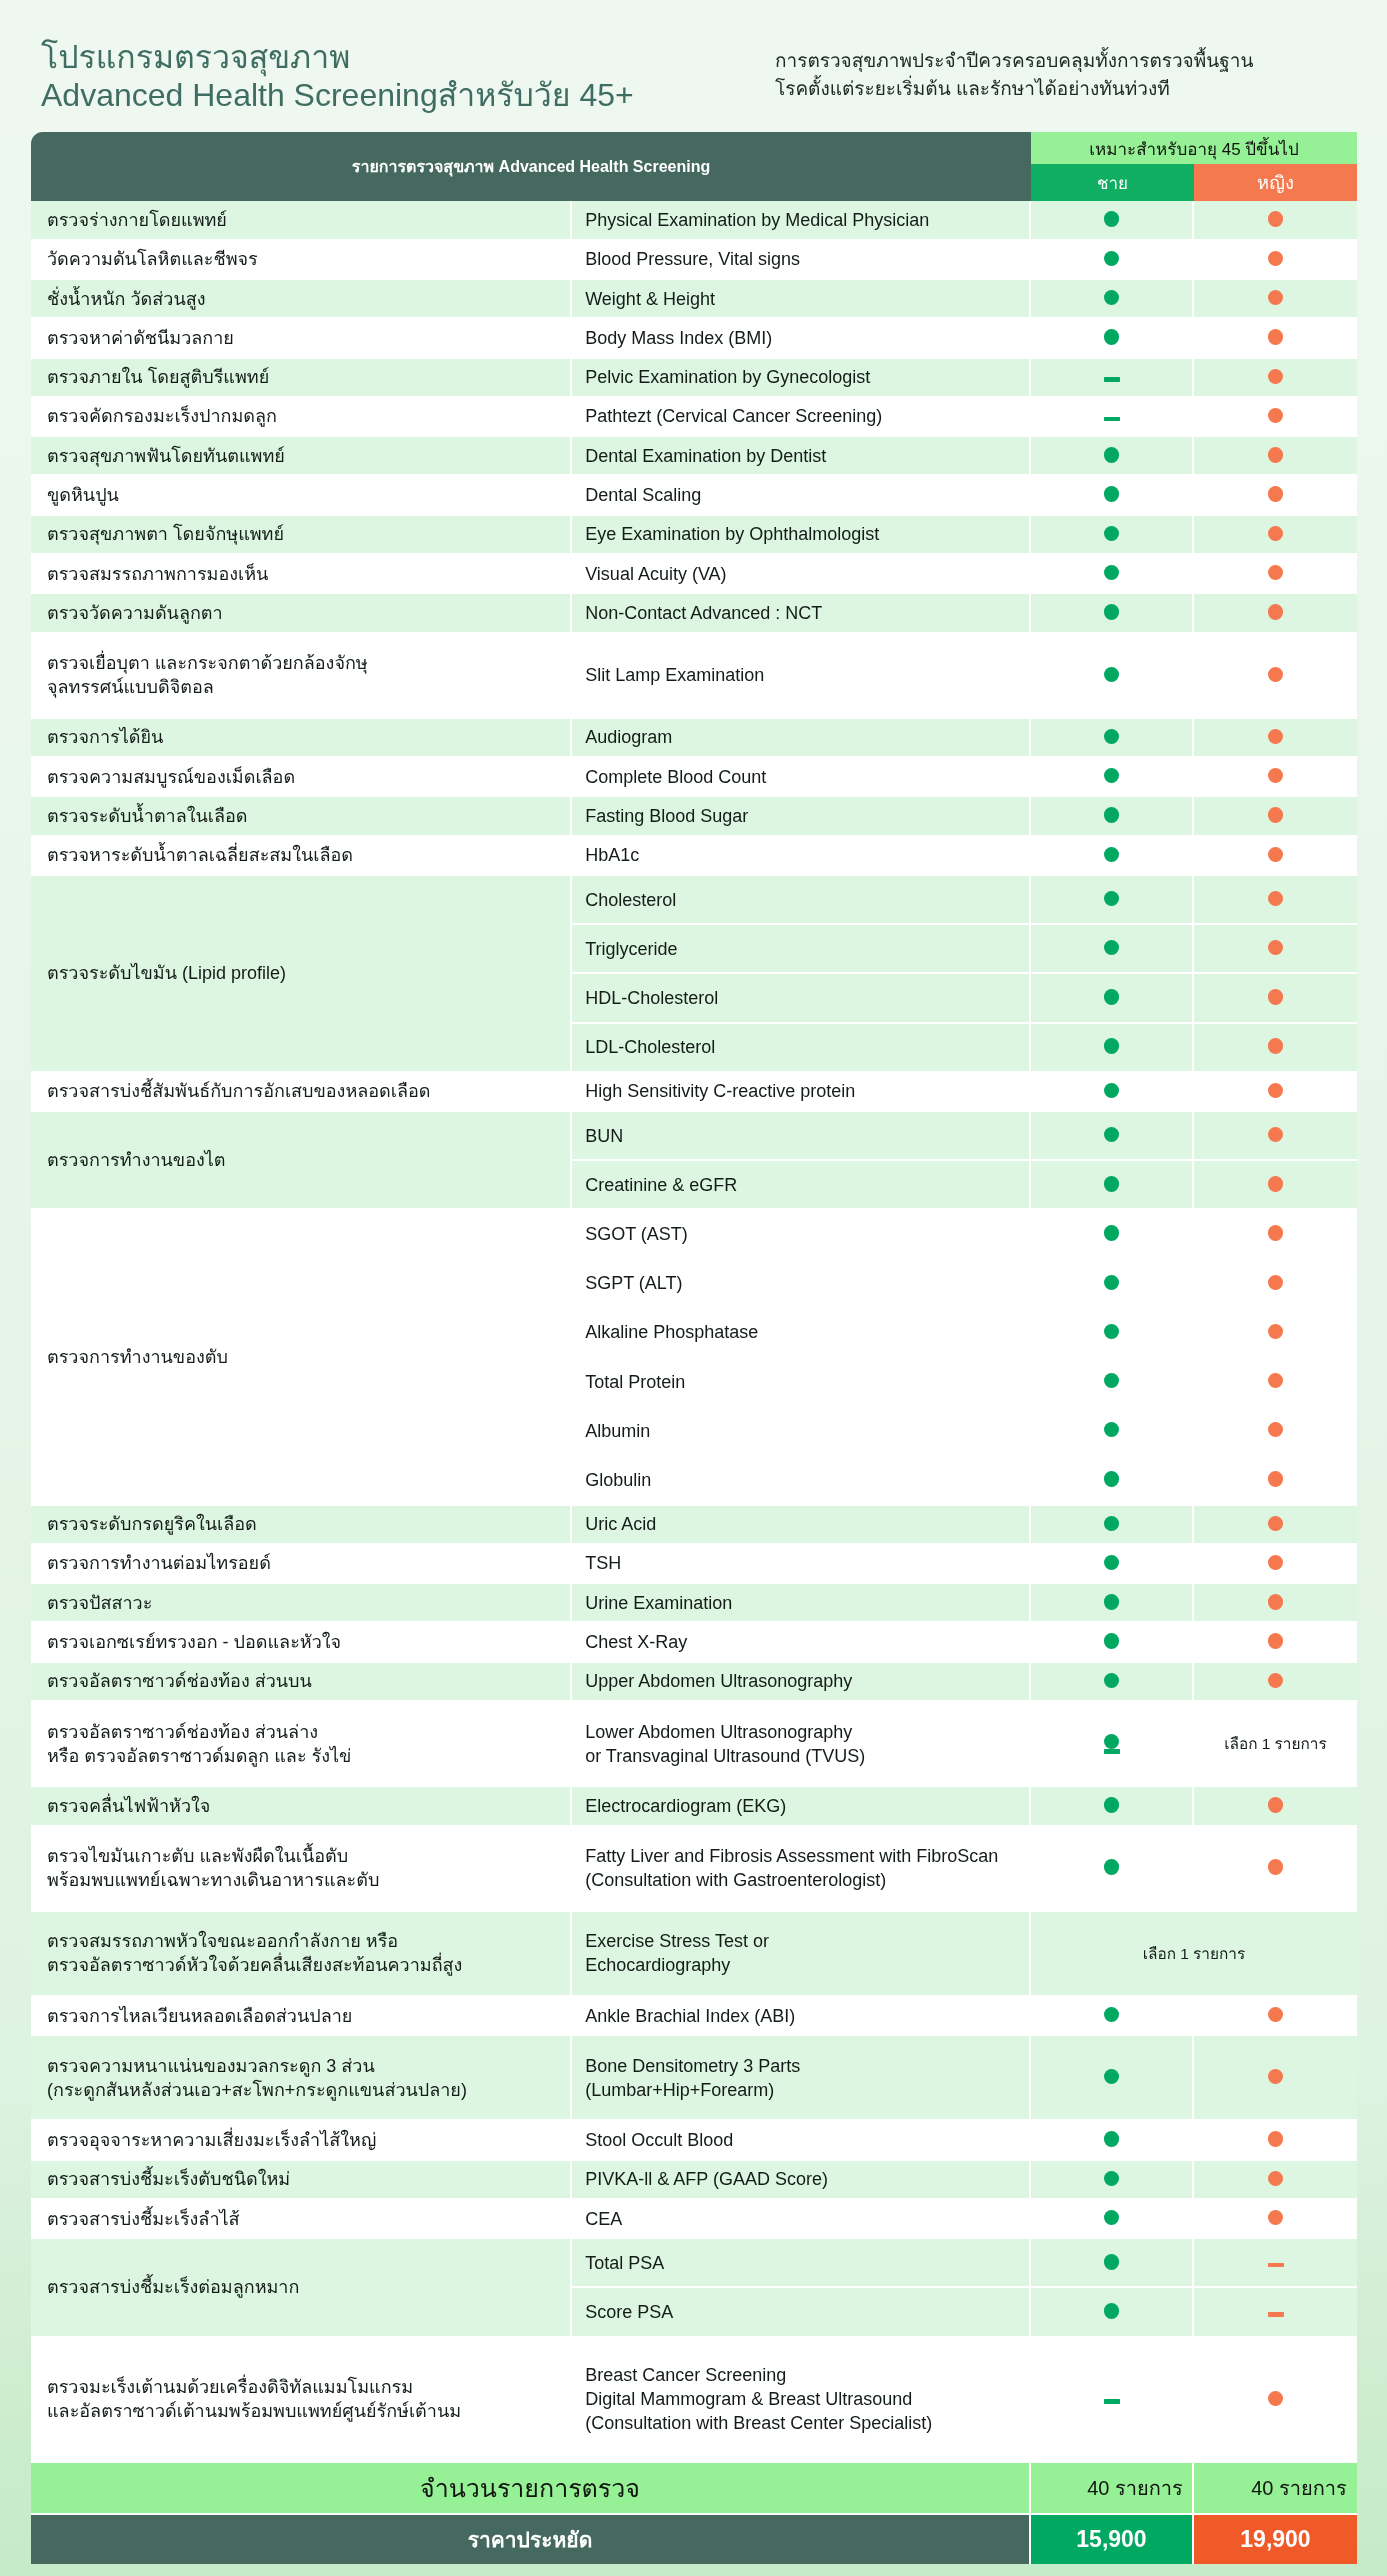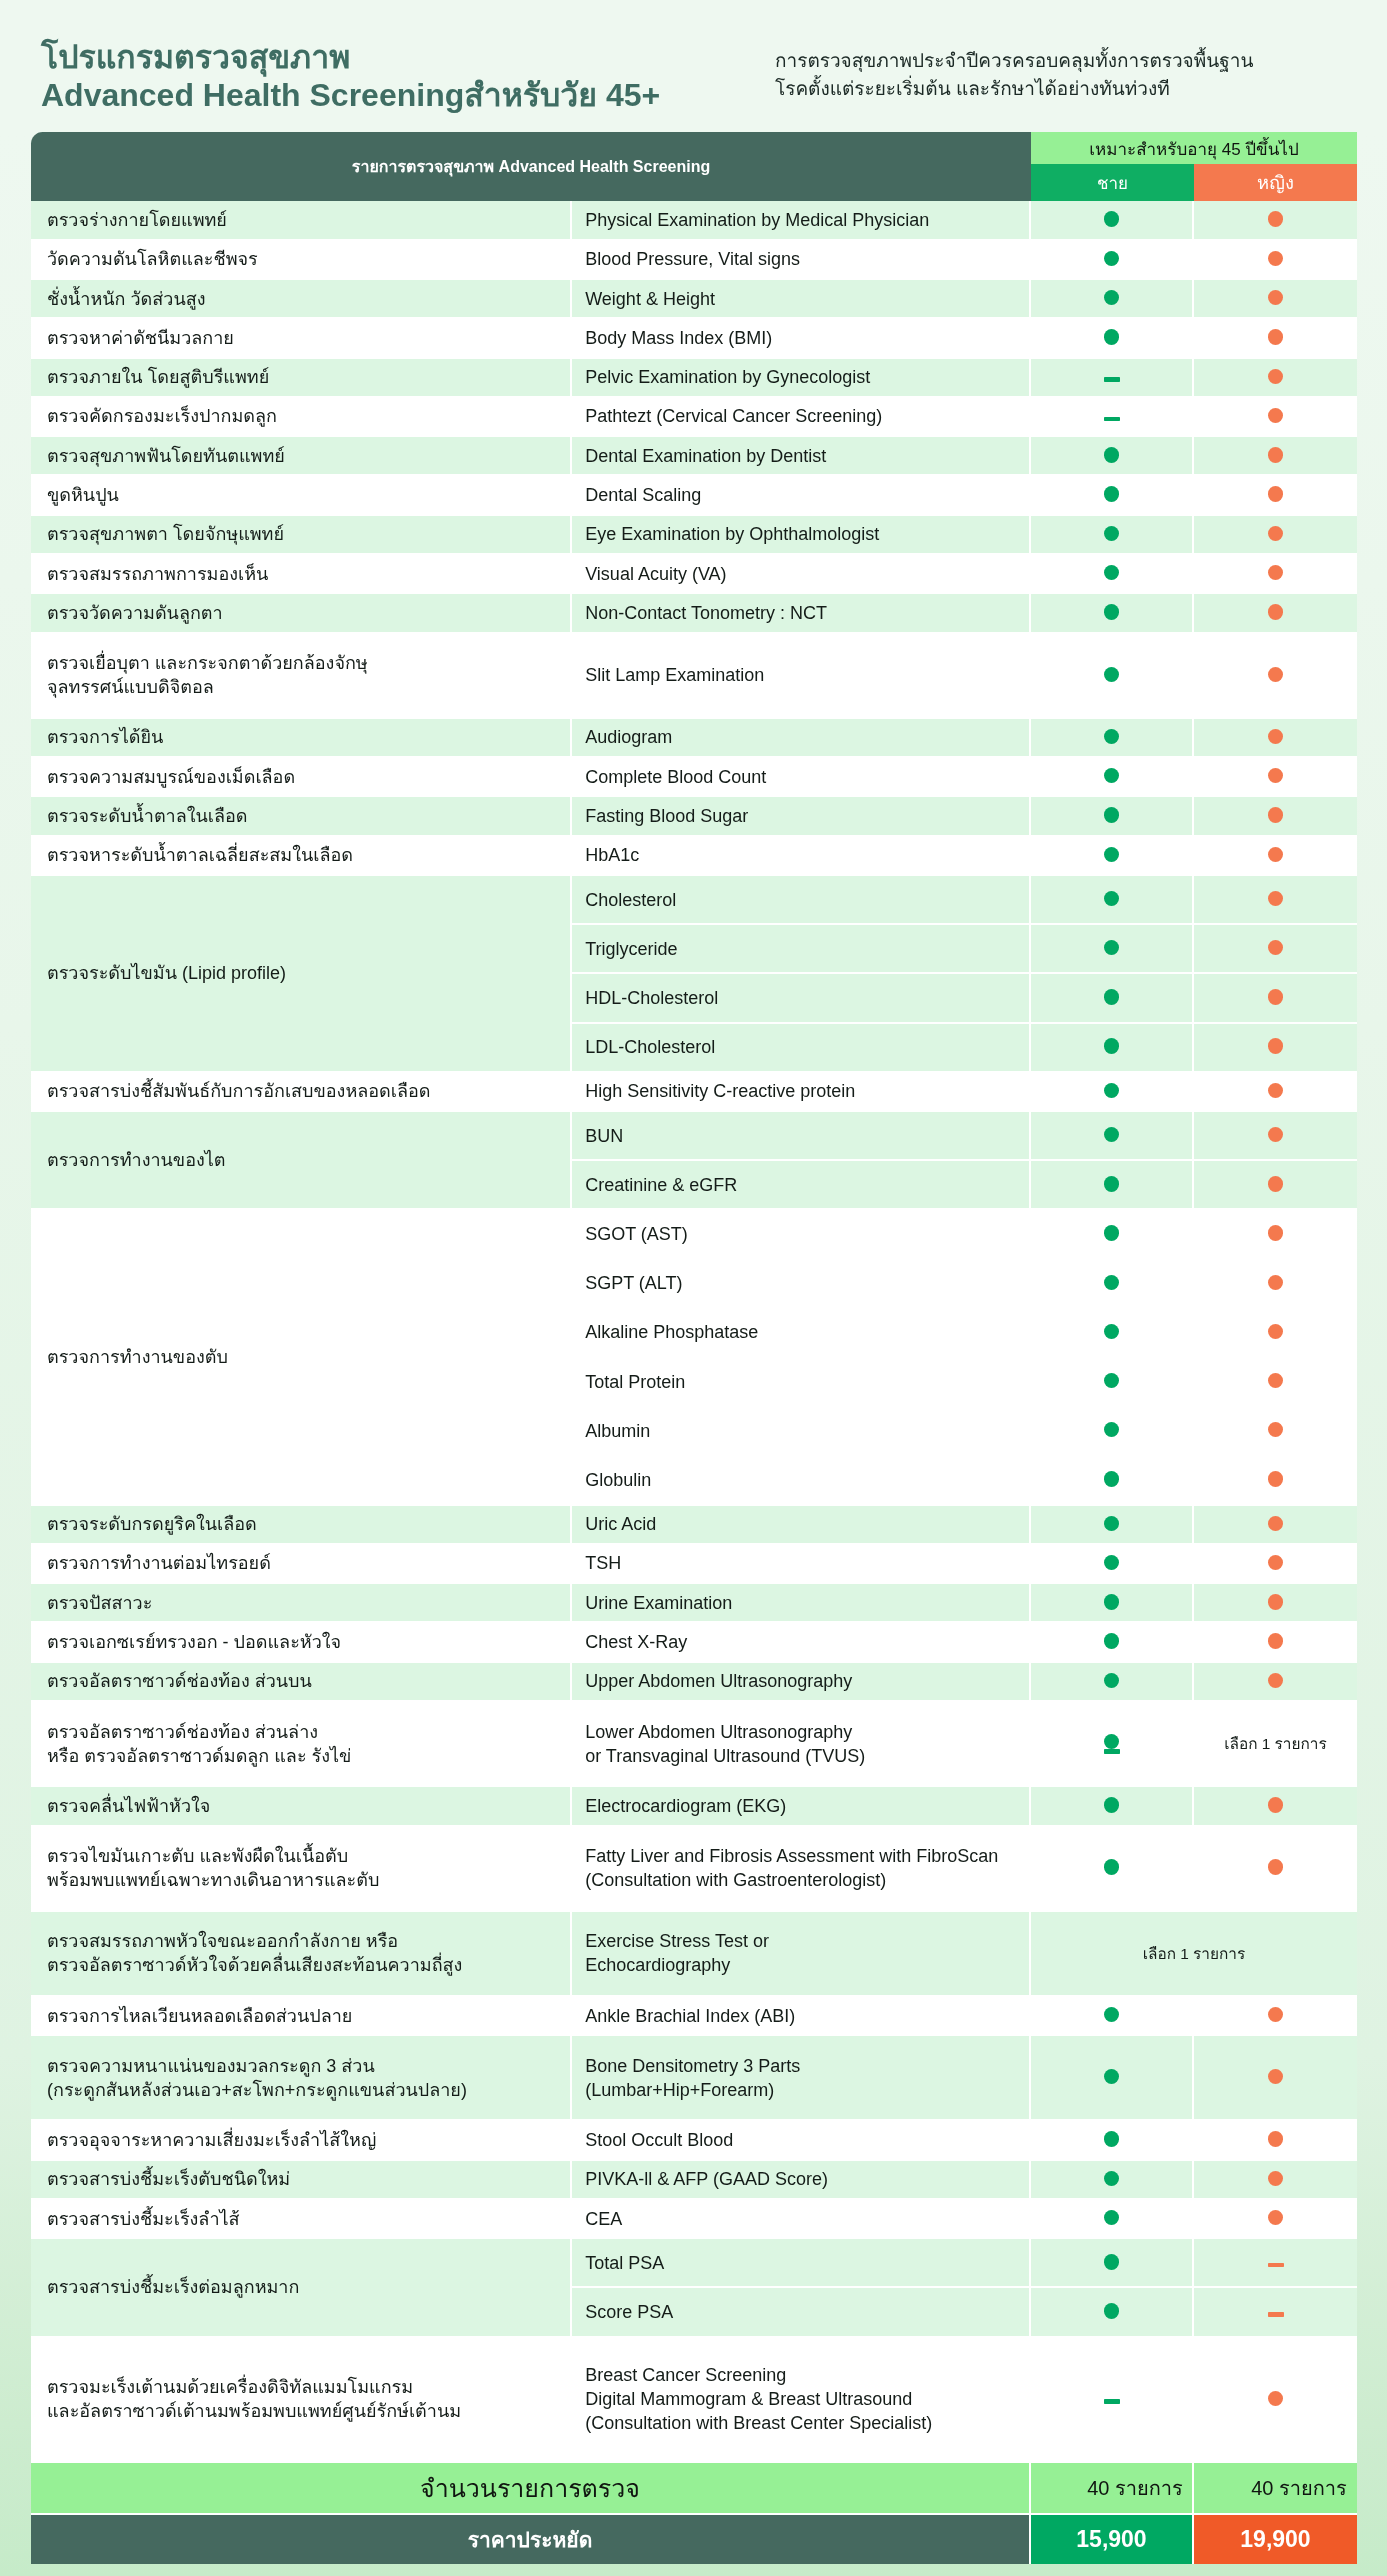--- a/index.html
+++ b/index.html
@@ -21,21 +21,21 @@
   
   .hdr{
     display:flex;
     align-items:flex-start;
     padding:38px 44px 7.3px 41px;
     box-sizing:border-box;
   }
   .hdr-left{flex:0 0 auto;width:734px;}
   .title-line{
     color:#3f6d63;
-    font-weight:bold;
+    font-weight:normal;
     font-size:32px;
     line-height:1.20;
     letter-spacing:0px;
     white-space:nowrap;
   }
   .title-line.t2{font-size:32px;}
   .hdr-right{
     flex:1 1 auto;
     padding-top:8.8px;
     color:#1c2a26;
@@ -312,21 +312,21 @@
             <td class="en-col">Visual Acuity (VA)</td>
             <td class="mark male">
               <div><span class="dot m"></span></div>
             </td>
             <td class="mark">
               <div><span class="dot f"></span></div>
             </td>
           </tr>
           <tr class="alt">
             <td class="th-col">ตรวจวัดความดันลูกตา</td>
-            <td class="en-col">Non-Contact Tonometry : NCT</td>
+            <td class="en-col">Non-Contact Advanced : NCT</td>
             <td class="mark male">
               <div><span class="dot m"></span></div>
             </td>
             <td class="mark">
               <div><span class="dot f"></span></div>
             </td>
           </tr>
           <tr class="norm">
             <td class="th-col" style="height: 70px;">ตรวจเยื่อบุตา และกระจกตาด้วยกล้องจักษุ<br>จุลทรรศน์แบบดิจิตอล</td>
             <td class="en-col">Slit Lamp Examination</td>

